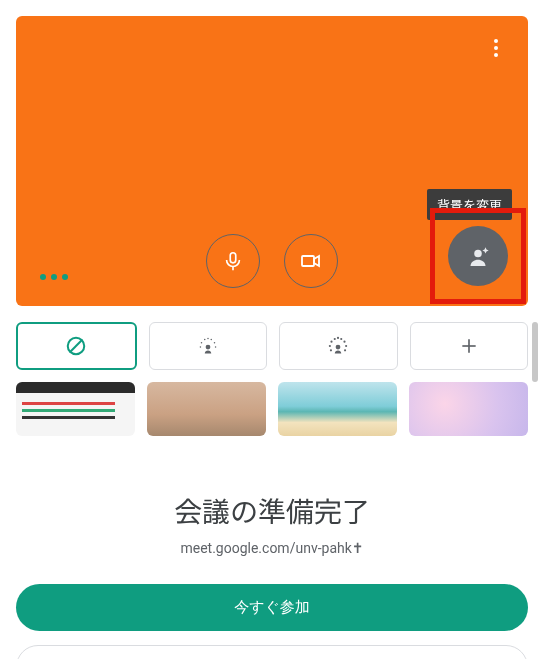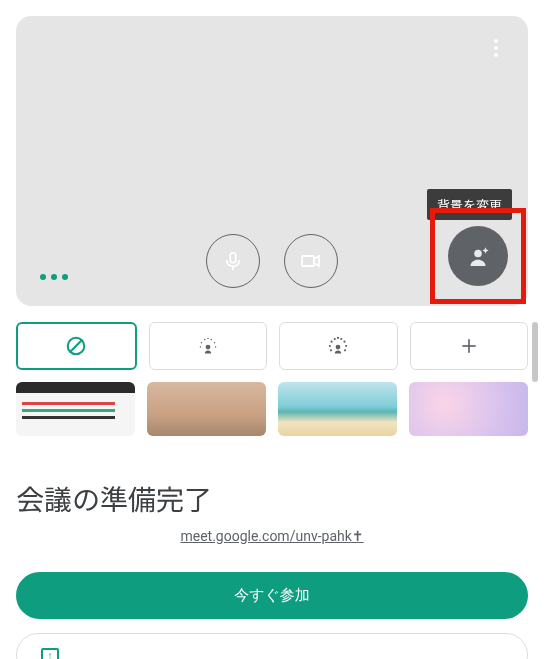--- a/index.html
+++ b/index.html
@@ -9,24 +9,24 @@
     width: 544px;
     height: 659px;
     overflow: hidden;
     color: #3c4043;
   }
   .container {
     padding: 16px 16px 0 16px;
   }
   .video-area {
     position: relative;
-    background: #e5e5e5;
+    background: #f97316;
     width: 100%;
     height: 290px;
-    border-radius: 15px;
+    border-radius: 6px;
     overflow: visible;
     text-align: center;
   }
   .more-btn {
     position: absolute;
     top: 18px;
     right: 18px;
     color: #fff;
     font-size: 20px;
     width: 28px; height: 28px;
@@ -125,31 +125,31 @@
   .thumb2 { background: linear-gradient(180deg,#d7b8a0 0%,#caa183 60%,#a6886e 100%); }
   .thumb3 { background: linear-gradient(180deg,#bfe4ec 0%,#7fcdd8 45%,#5bb6b3 55%,#f3e3be 75%,#e9d3a3 100%); }
   .thumb4 { background: radial-gradient(circle at 30% 40%,#fbd5e8 0%,#d9c3ee 60%,#c7b7eb 100%); }
   .scroll-thumb {
     position:absolute;
     right:-10px;
     top:0;
     width:6px;height:60px;border-radius:3px;background:#c7c7c7;
   }
   .title {
+    text-align:center;
     font-size:28px;
     color:#3c4043;
-    margin-top:42px;
+    margin-top:54px;
     font-weight:400;
   }
   .meeting-link {
     text-align:center;
     margin-top:10px;
     font-size:14px;
     color:#5f6368;
-    text-decoration:underline;
   }
   .action-row {
     display:flex;
     gap:14px;
     justify-content:center;
     margin-top:28px;
     flex-direction:column;
   }
   .join-btn {
     background:#0f9d80;

